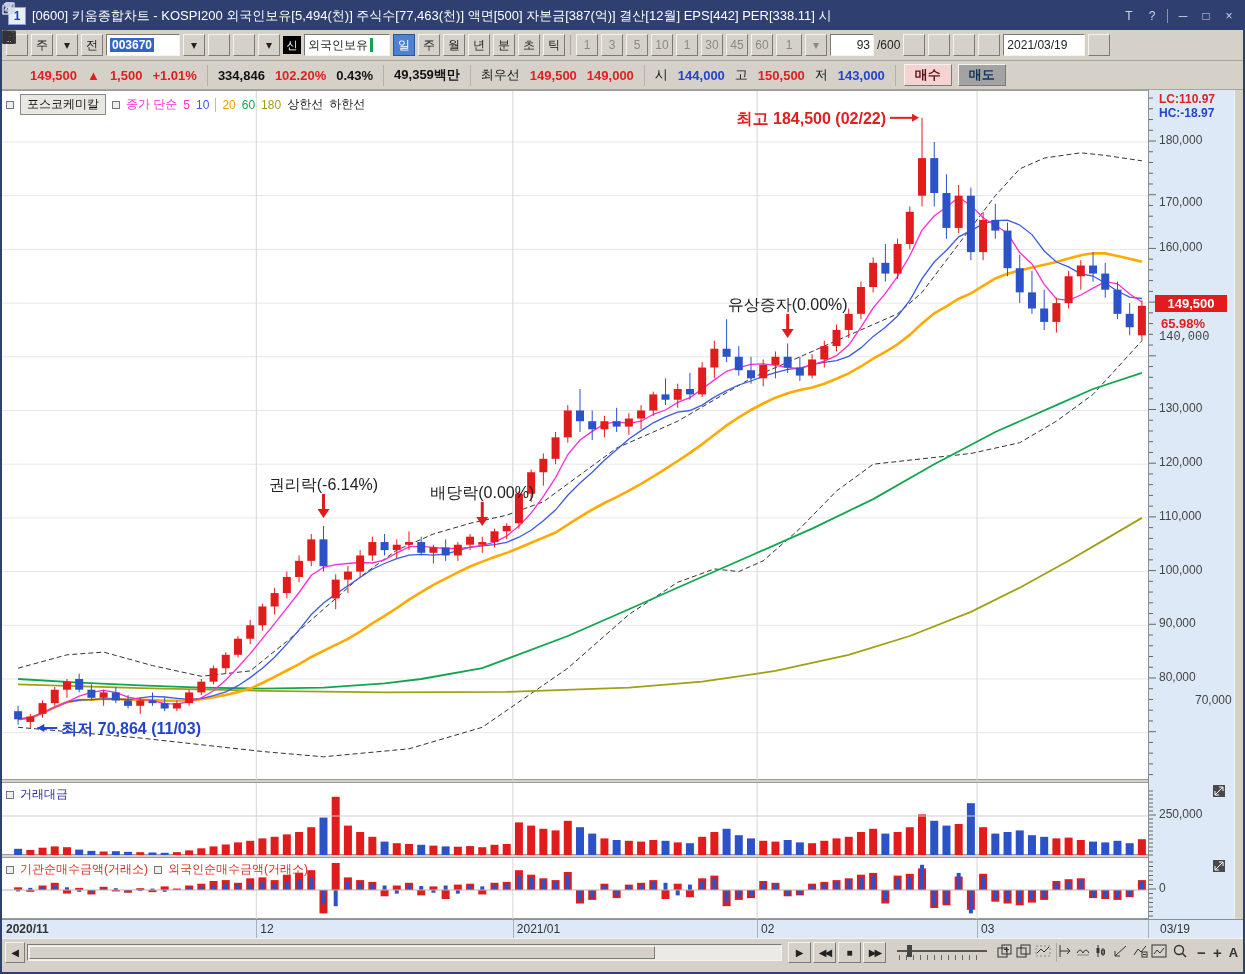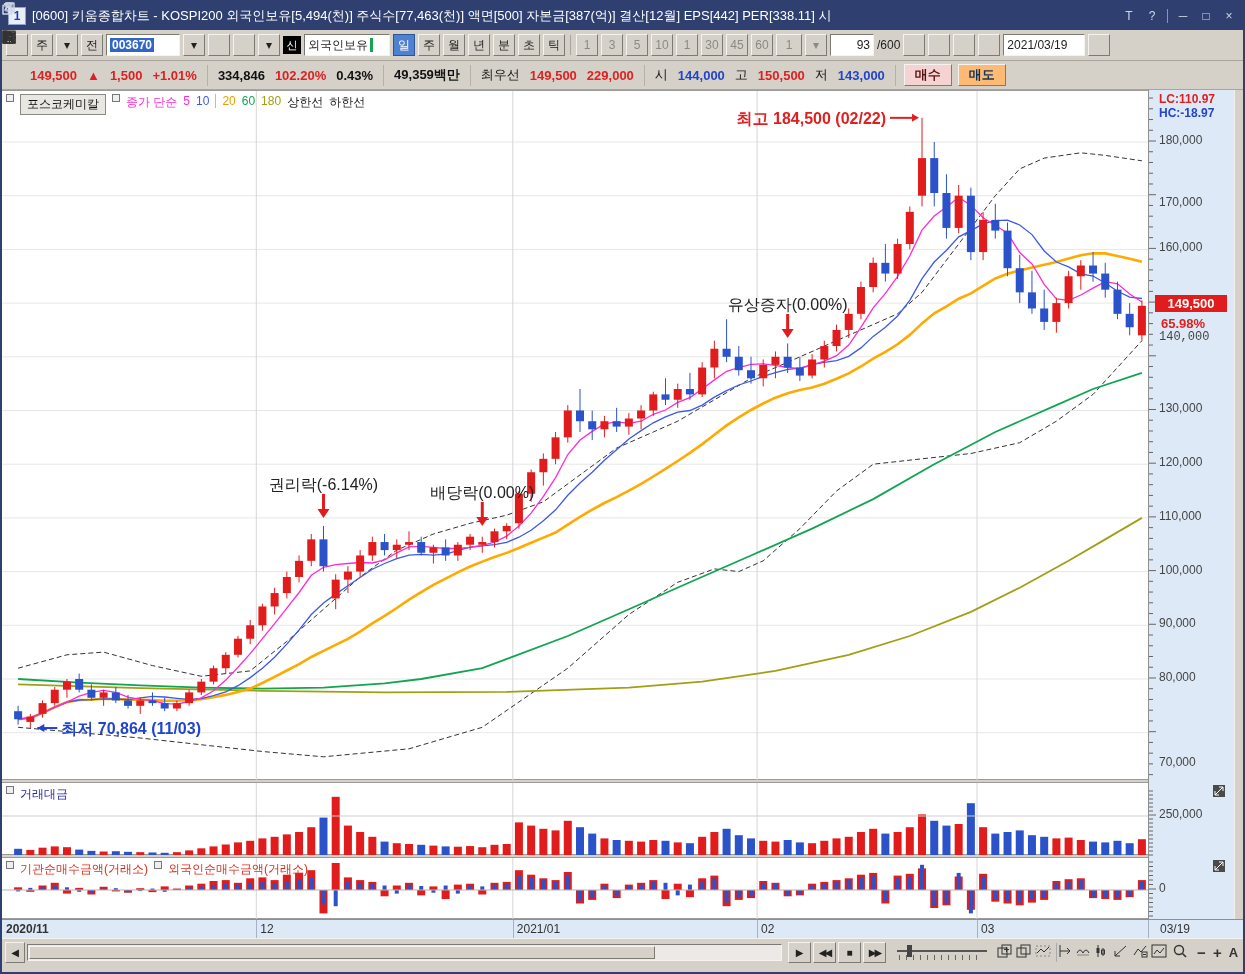--- a/index.html
+++ b/index.html
@@ -38,32 +38,32 @@
 
   
   .quotebar { position:absolute; left:0; top:59px; right:0; height:29px; background:#d5d1c9;
     border-bottom:1px solid #a9a59d; display:flex; align-items:center; font-size:13px; font-weight:bold; }
   .qseg { display:flex; align-items:center; gap:10px; padding:0 10px; height:21px;
     border-right:1px solid #b5b1a9; }
   .red { color:#e02020; } .blu { color:#2244cc; } .blk { color:#111; }
   .qbtn { height:22px; padding:0 10px; font-weight:bold; font-size:13px;
     border:1px solid; border-color:#f5f3ef #7b7b73 #7b7b73 #f5f3ef; }
   .qbuy { background:#f6d3d3; color:#5a1010; }
-  .qsell { background:#fdba74; color:#10315a; }
+  .qsell { background:#a3a3a3; color:#10315a; }
 
   
   .panel { position:absolute; left:0; background:#fff; border-top:1px solid #9b9b9b;
     border-bottom:1px solid #9b9b9b; }
   #main-panel { top:88px; height:690px; width:1146px; }
   #vol-panel  { top:780px; height:73px; width:1146px; }
   #net-panel  { top:855px; height:62px; width:1164px; }
   .splitter { position:absolute; left:0; width:1146px; height:2px; background:#d5d1c9; }
   svg { position:absolute; left:0; top:0; }
 
-  .legendrow { position:absolute; left:4px; top:3px; display:flex; align-items:flex-start; gap:6px;
+  .legendrow { position:absolute; left:4px; top:3px; display:flex; align-items:center; gap:6px;
     font-size:12px; white-space:nowrap; z-index:5; }
   .chk { width:8px; height:8px; border:1px solid #777; background:#eee; display:inline-block; }
   .namebox { border:1px solid #8a8a84; background:#e9e7e2; padding:1px 6px; font-size:12px; color:#111; }
   .lg-sep { width:1px; height:14px; background:#bbb; }
 
   .anno { position:absolute; font-size:16px; font-weight:bold; white-space:nowrap; z-index:6; }
 
   
   #gutter { position:absolute; left:1146px; top:88px; width:86px; height:829px; background:#dde9f6;
     border-left:1px solid #8f8f8f; font-size:12px; color:#444; }
@@ -241,21 +241,21 @@
       <span class="blk">334,846</span>
       <span class="red">102.20%</span>
       <span class="blk">0.43%</span>
     </div>
     <div class="qseg">
       <span class="blk">49,359백만</span>
     </div>
     <div class="qseg">
       <span class="blk" style="font-weight:normal">최우선</span>
       <span class="red">149,500</span>
-      <span class="red">229,000</span>
+      <span class="red">149,000</span>
     </div>
     <div class="qseg">
       <span class="blk" style="font-weight:normal">시</span>
       <span class="blu">144,000</span>
       <span class="blk" style="font-weight:normal">고</span>
       <span class="red">150,500</span>
       <span class="blk" style="font-weight:normal">저</span>
       <span class="blu">143,000</span>
     </div>
     <div style="display:flex;gap:6px;padding:0 8px">
@@ -937,21 +937,21 @@
       <div class="ytick" style="top: 96.7082px; margin-top: 8px;">170,000</div>
       <div class="ytick" style="top: 150.405px;">160,000</div>
       <div class="ytick" style="top: 204.101px;">150,000</div>
       <div class="ytick" style="top: 240px; font-family: Liberation Mono, monospace;">140,000</div>
       <div class="ytick" style="top: 311.494px;">130,000</div>
       <div class="ytick" style="top: 365.191px;">120,000</div>
       <div class="ytick" style="top: 418.887px;">110,000</div>
       <div class="ytick" style="top: 472.584px;">100,000</div>
       <div class="ytick" style="top: 526.28px;">90,000</div>
       <div class="ytick" style="top: 579.977px;">80,000</div>
-      <div class="ytick" style="top: 665px;">70,000</div>
+      <div class="ytick" style="top: 603px; margin-left: 36px;">70,000</div>
       <div class="ytick" style="top: 717px;">250,000</div>
       <div class="ytick" style="top: 791px;">0</div>
     </div>
   <div id="rstrip"></div>
 
   <div id="xaxis">
     <div class="xdiv" style="left:1146px"></div>
     <div class="xlabel" style="left:1158px">03/19</div>
   <div class="xlabel" style="left: 4px; font-weight: bold;">2020/11</div>
       <div class="xdiv" style="left: 254px;"></div>

